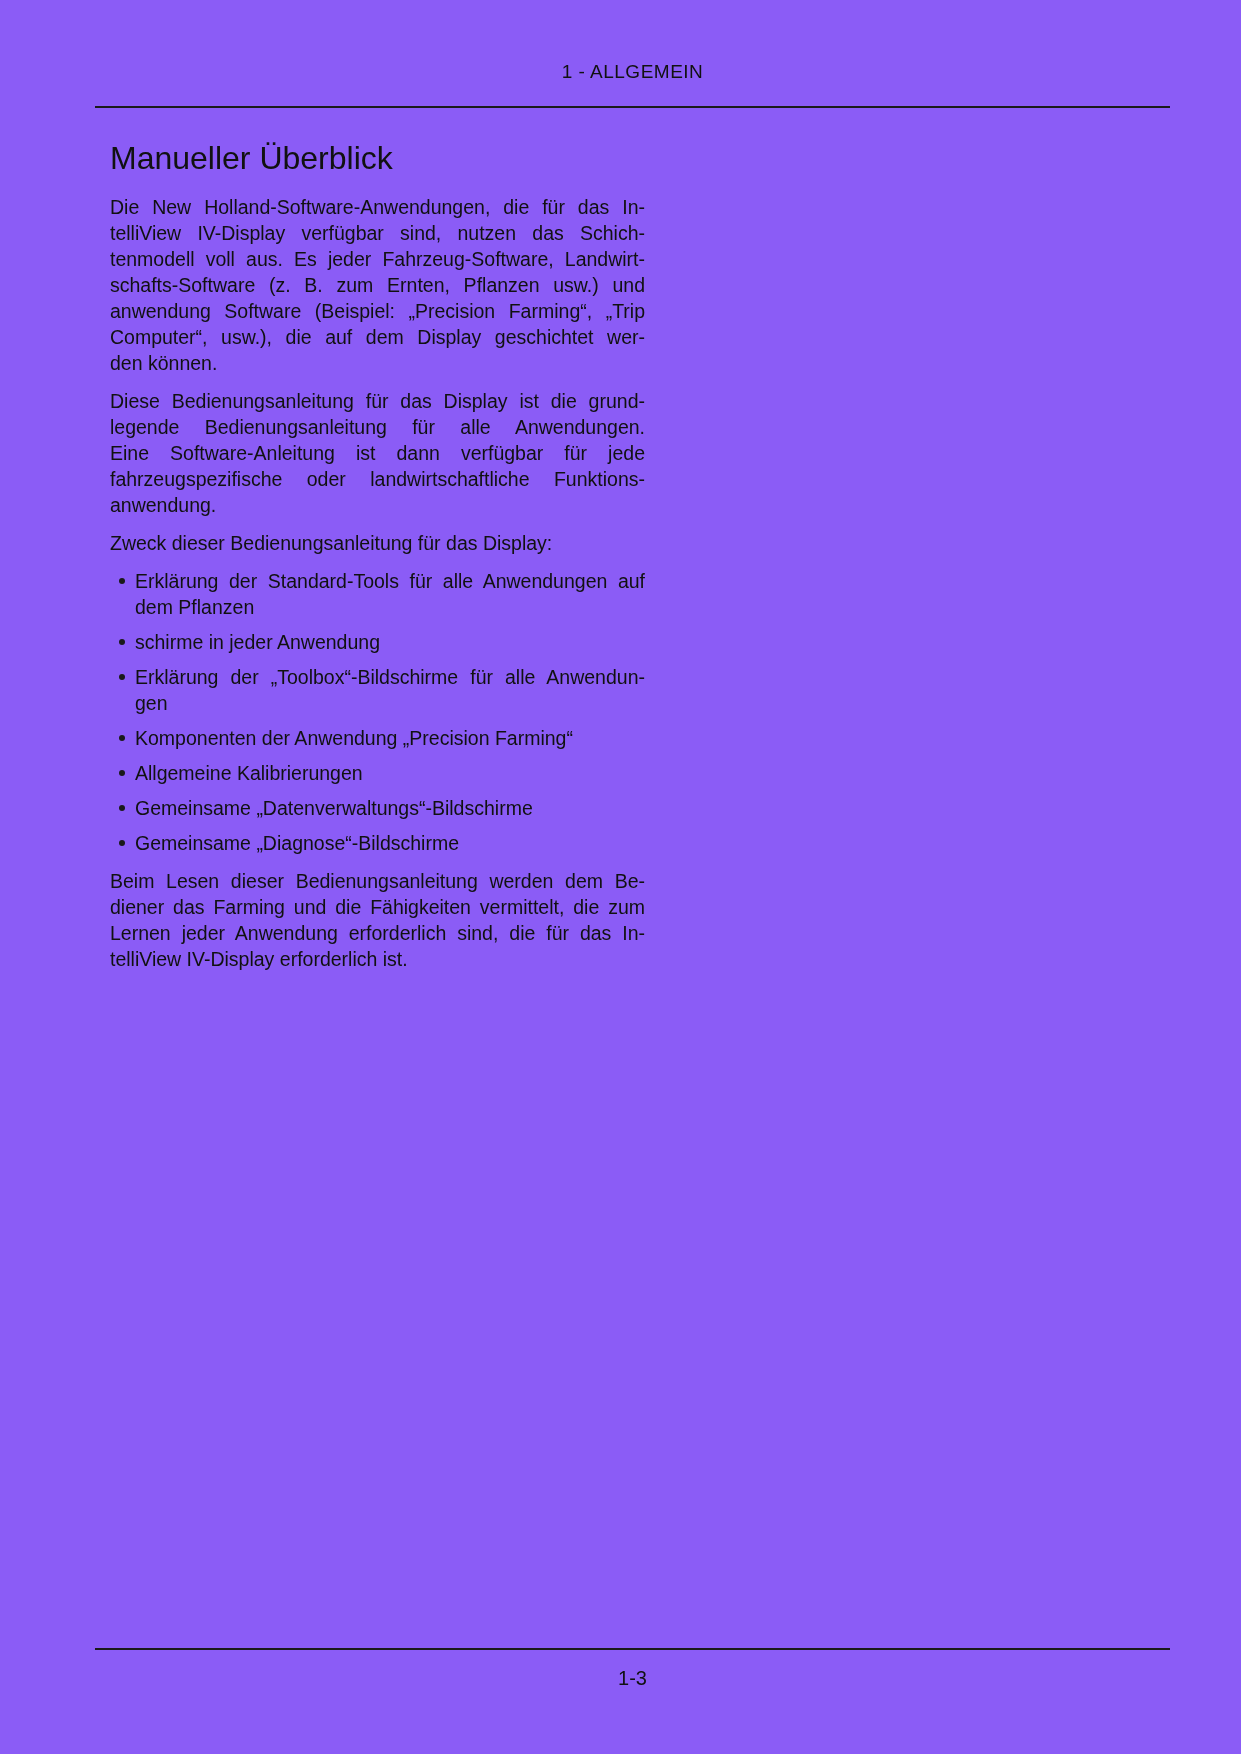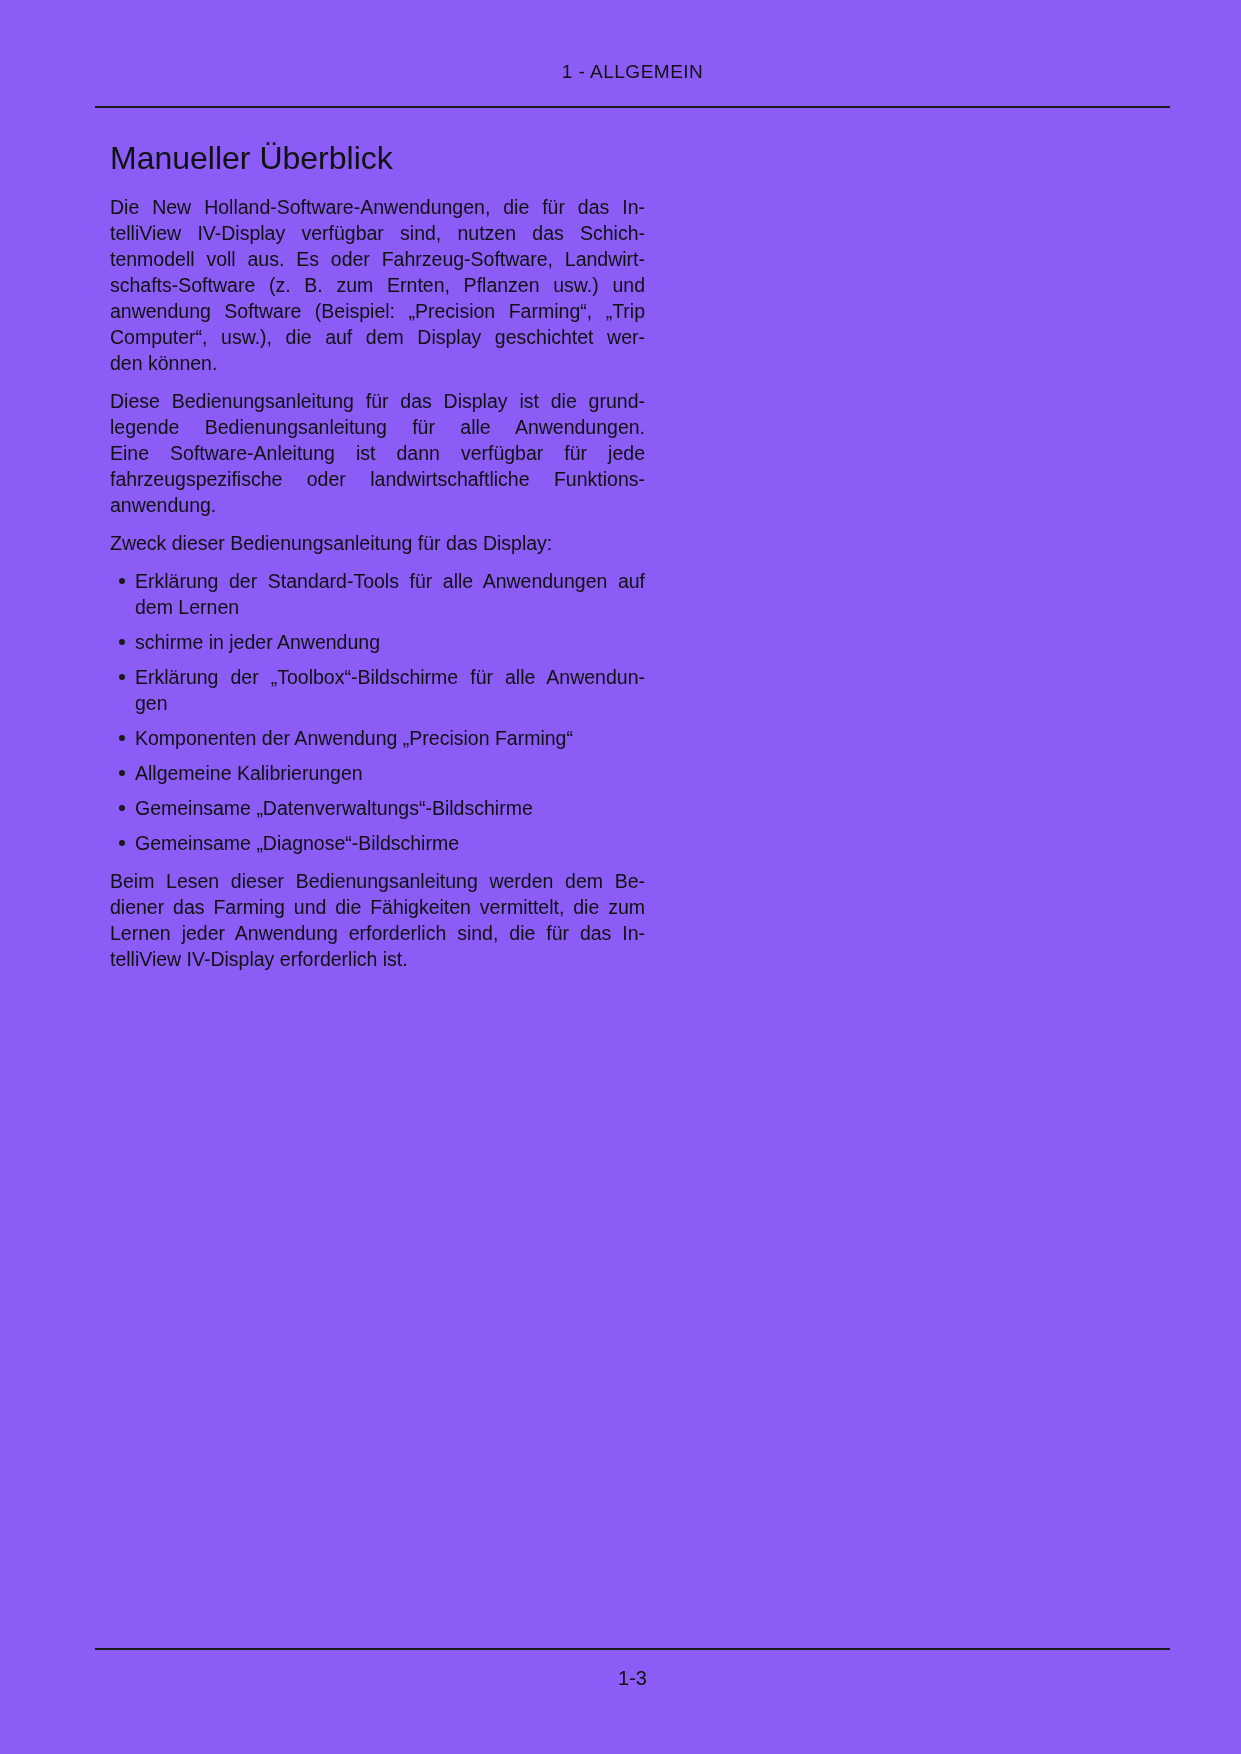--- a/index.html
+++ b/index.html
@@ -102,21 +102,21 @@
   </div>
 
   <div class="rule header-rule"></div>
 
   <div class="content">
     <h1 class="title">Manueller Überblick</h1>
 
     <div class="para">
         <div class="pline">Die New Holland-Software-Anwendungen, die für das In-</div>
         <div class="pline">telliView IV-Display verfügbar sind, nutzen das Schich-</div>
-        <div class="pline">tenmodell voll aus. Es oder Fahrzeug-Software, Landwirt-</div>
+        <div class="pline">tenmodell voll aus. Es jeder Fahrzeug-Software, Landwirt-</div>
         <div class="pline">schafts-Software (z. B. zum Ernten, Pflanzen usw.) und</div>
         <div class="pline">anwendung Software (Beispiel: „Precision Farming“, „Trip</div>
         <div class="pline">Computer“, usw.), die auf dem Display geschichtet wer-</div>
         <div class="pline last">den können.</div>
       </div>
 
     <div class="para">
         <div class="pline">Diese Bedienungsanleitung für das Display ist die grund-</div>
         <div class="pline">legende Bedienungsanleitung für alle Anwendungen.</div>
         <div class="pline">Eine Software-Anleitung ist dann verfügbar für jede</div>
@@ -125,21 +125,21 @@
       </div>
 
     <div class="para">
         <div class="pline last">Zweck dieser Bedienungsanleitung für das Display:</div>
       </div>
 
     <ul class="bullets" id="bullet-list">
         <li class="bullet">
           <span class="dot"></span>
           <div class="pline">Erklärung der Standard-Tools für alle Anwendungen auf</div>
-          <div class="pline last">dem Lernen</div>
+          <div class="pline last">dem Pflanzen</div>
         </li>
         <li class="bullet">
           <span class="dot"></span>
           <div class="pline last">schirme in jeder Anwendung</div>
         </li>
         <li class="bullet">
           <span class="dot"></span>
           <div class="pline">Erklärung der „Toolbox“-Bildschirme für alle Anwendun-</div>
           <div class="pline last">gen</div>
         </li>

